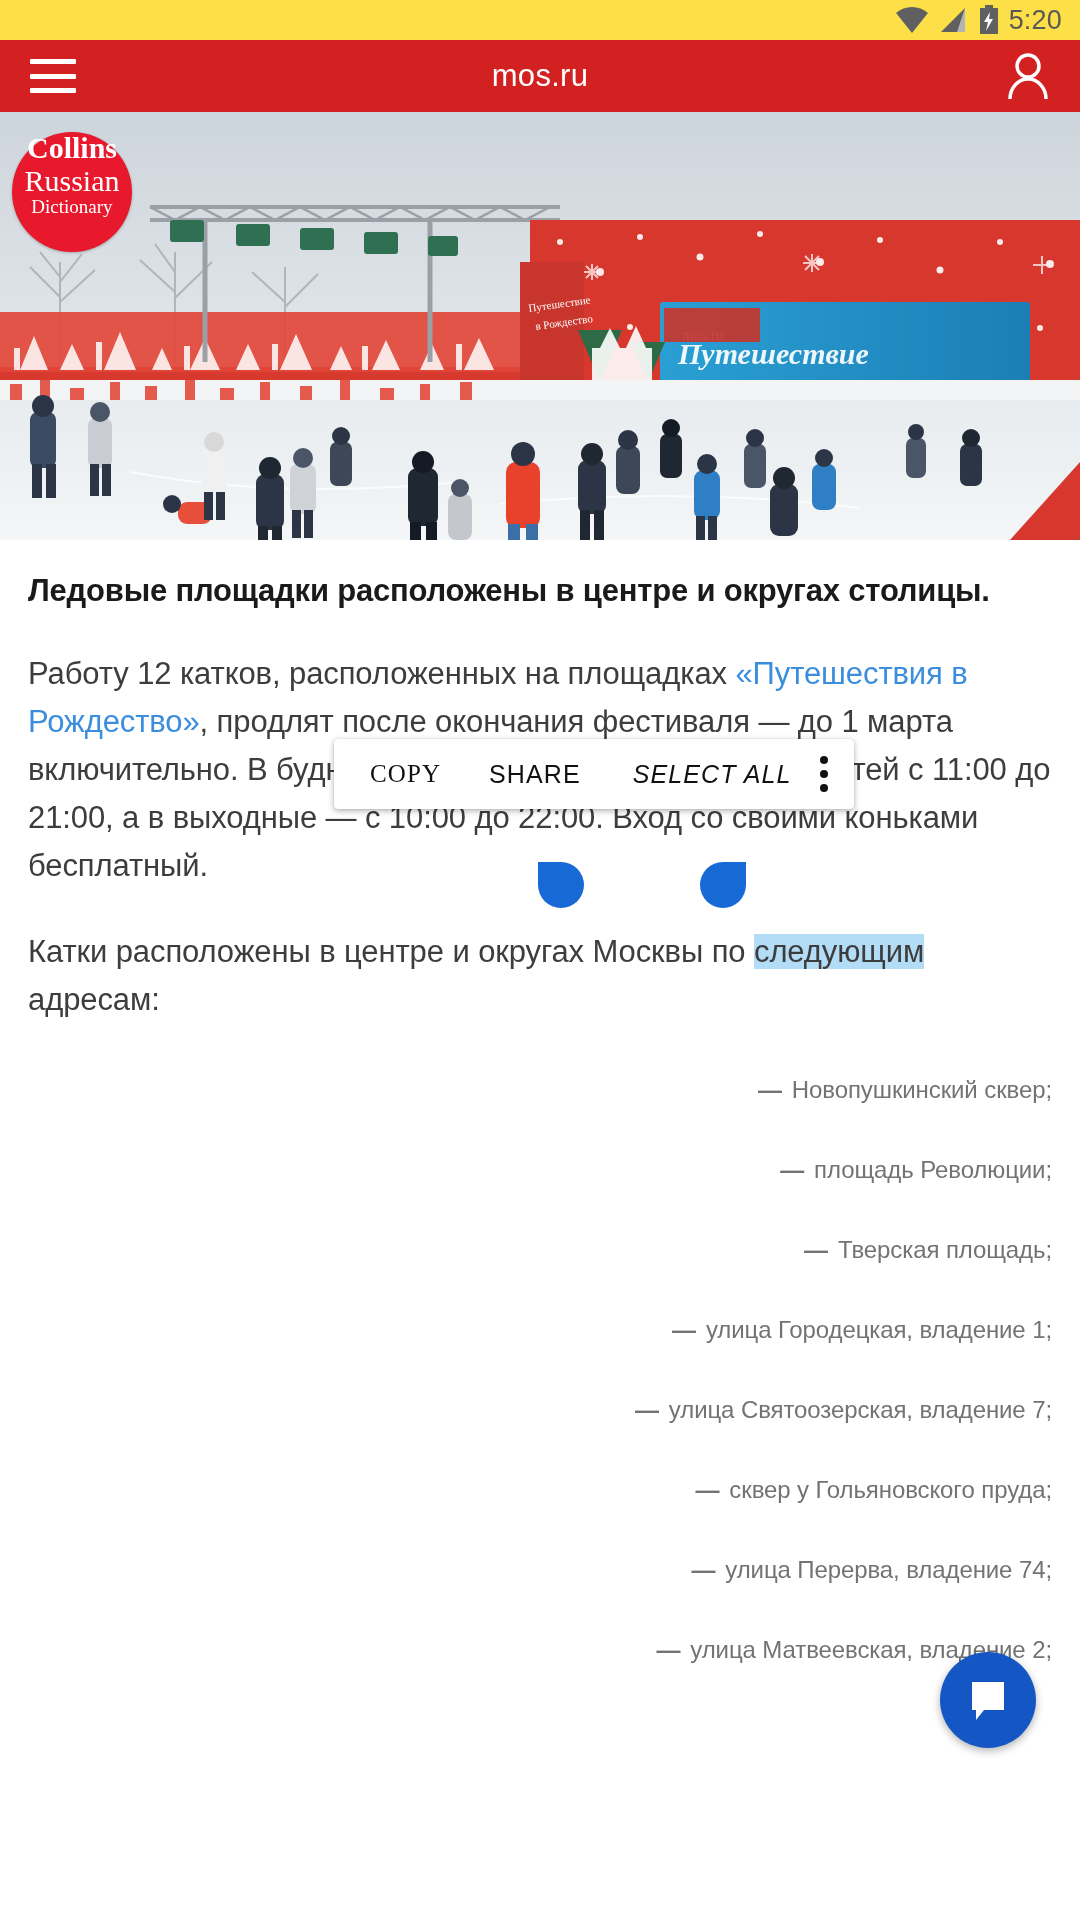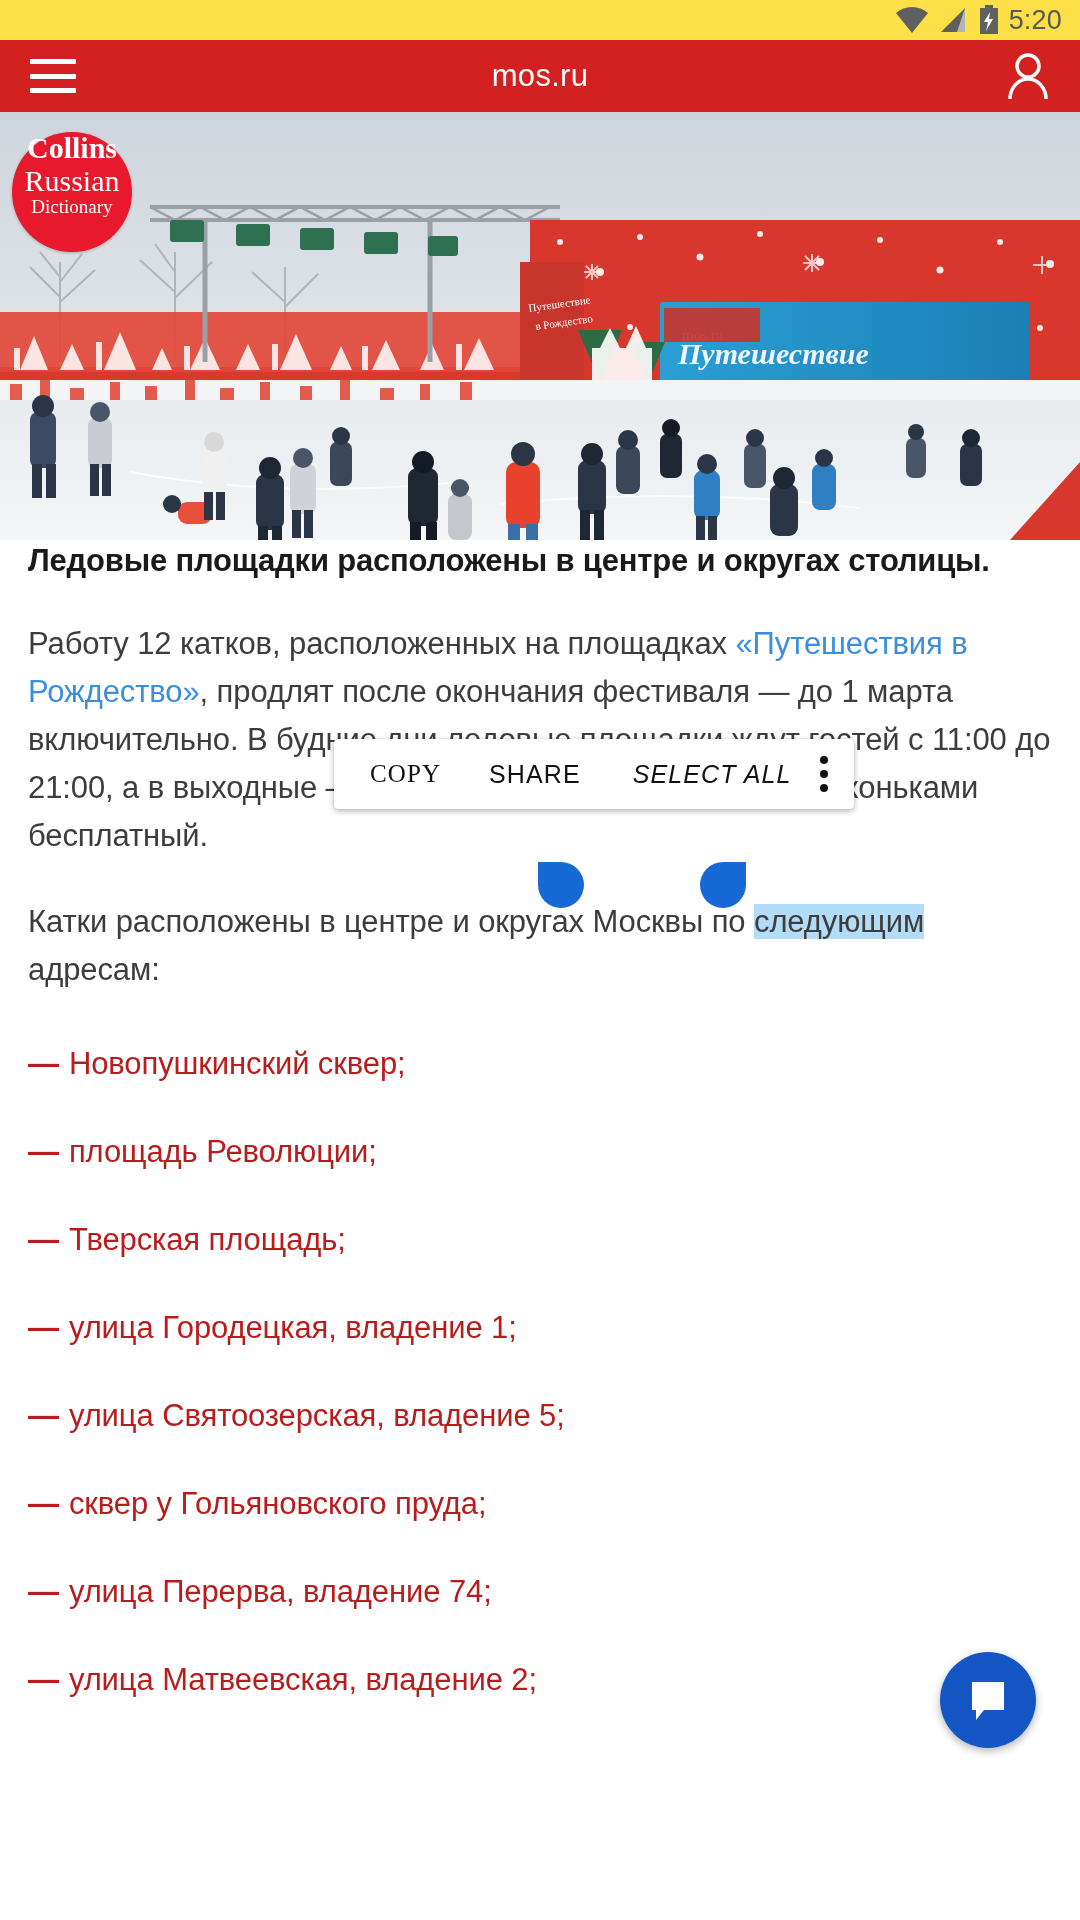--- a/index.html
+++ b/index.html
@@ -58,31 +58,31 @@
   .collins-badge .c2{ font-family:"Liberation Serif", serif; font-size:30px; margin-top:1px;}
   .collins-badge .c3{ font-family:"Liberation Serif", serif; font-size:19px; margin-top:1px;}
 
   
   .article{
     position:absolute; top:540px; left:0; width:1080px;
     padding:0 28px;
   }
   .lead{
     font-size:31px; font-weight:bold; color:#1a1a1a;
-    line-height:1.35; letter-spacing:-.2px;
+    margin-top:30px; line-height:1.35; letter-spacing:-.2px;
   }
   .para{
     font-size:31px; color:#3d3d3d; line-height:1.55;
     margin-top:38px; letter-spacing:-.1px;
   }
   .para a{ color:#3b8ede; text-decoration:none; }
   .sel{ background:#b3dcf7; }
 
   .list-item{
-    font-size:31px; color:#b91c1c; margin-top:52px; letter-spacing:-.1px;
+    font-size:24px; color:#737373; margin-top:52px; letter-spacing:-.1px;text-align:right;
   }
   .dash{ font-weight:bold; margin-right:10px; }
 
   
   .handle{
     position:absolute; width:46px; height:46px; background:#1769d6;
     z-index:40;
   }
   .handle-left{ border-radius:0 50% 50% 50%; }
   .handle-right{ border-radius:50% 0 50% 50%; }
@@ -396,21 +396,21 @@
   <div class="list-item">
     <span class="dash">—</span><span>площадь Революции;</span>
   </div>
   <div class="list-item">
     <span class="dash">—</span><span>Тверская площадь;</span>
   </div>
   <div class="list-item">
     <span class="dash">—</span><span>улица Городецкая, владение 1;</span>
   </div>
   <div class="list-item">
-    <span class="dash">—</span><span>улица Святоозерская, владение 5;</span>
+    <span class="dash">—</span><span>улица Святоозерская, владение 7;</span>
   </div>
   <div class="list-item">
     <span class="dash">—</span><span>сквер у Гольяновского пруда;</span>
   </div>
   <div class="list-item">
     <span class="dash">—</span><span>улица Перерва, владение 74;</span>
   </div>
   <div class="list-item">
     <span class="dash">—</span><span>улица Матвеевская, владение 2;</span>
   </div>

